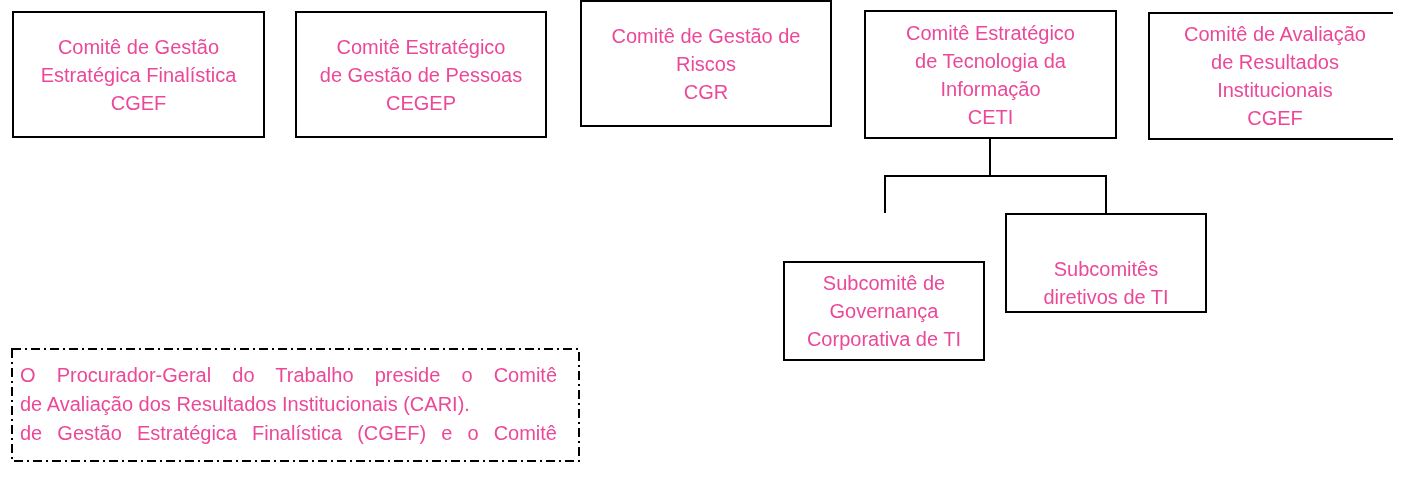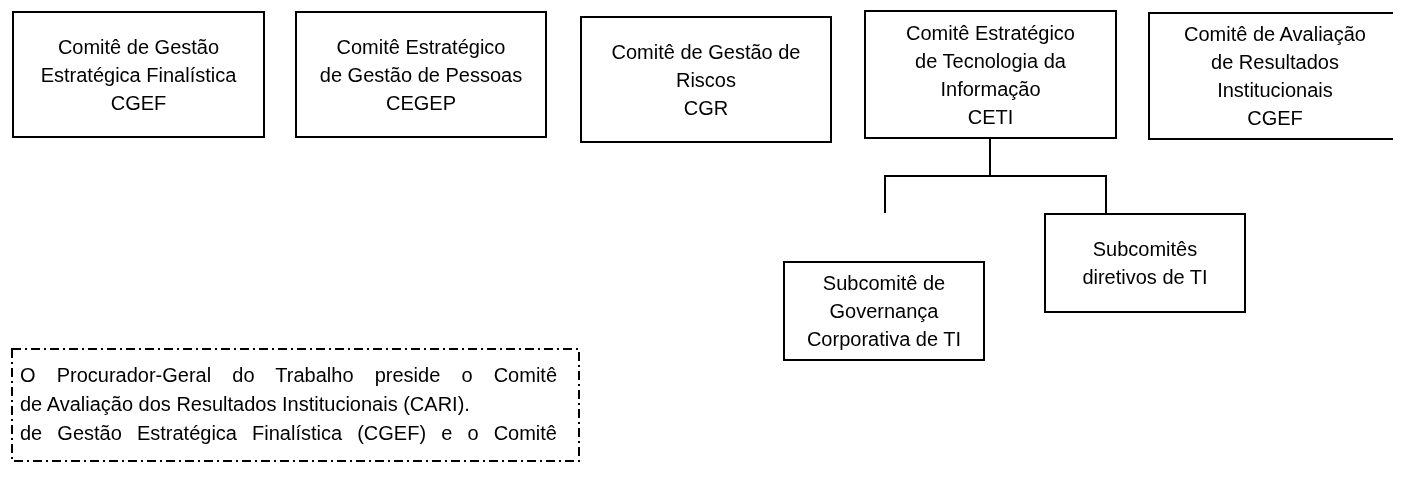--- a/index.html
+++ b/index.html
@@ -2,46 +2,46 @@
 <html><head>
 <meta charset="utf-8">
 <style>
   html, body { margin: 0; padding: 0; background: #ffffff; }
   .canvas {
     position: relative;
     width: 1393px;
     height: 481px;
     background: #ffffff;
     font-family: "Liberation Sans", sans-serif;
-    color: #000000;
+    color: #ec4899;
     overflow: hidden;
   }
   .box {
     position: absolute;
     box-sizing: border-box;
     border: 2px solid #000000;
     background: #ffffff;
     display: flex;
     align-items: center;
     justify-content: center;
     text-align: center;
     font-size: 20px;
     line-height: 28px;
     white-space: pre-line;
     padding: 0 6px;
   }
   
   .c1 { left: 12px;   top: 11px; width: 253px; height: 127px; }
   .c2 { left: 295px;  top: 11px; width: 252px; height: 127px; }
-  .c3 { left: 580px;  top: 16px; width: 252px; height: 127px; }
+  .c3 { left: 580px;  top: 0; width: 252px; height: 127px; }
   .c4 { left: 864px;  top: 10px; width: 253px; height: 129px; }
   .c5 { left: 1148px; top: 12px; width: 254px; height: 128px; }
   
   .s1 { left: 783px;  top: 213px; width: 202px; height: 100px; margin-top: 48px; }
-  .s2 { left: 1044px; top: 213px; width: 202px; height: 100px; }
+  .s2 { left: 1005px; top: 213px; width: 202px; height: 100px; align-items: flex-end; }
   
   .line {
     position: absolute;
     background: #000000;
   }
   .drop-center { left: 989px;  top: 139px; width: 2px;   height: 38px; }
   .rail        { left: 884px;  top: 175px; width: 223px; height: 2px;  }
   .drop-left   { left: 884px;  top: 175px; width: 2px;   height: 38px; }
   .drop-right  { left: 1105px; top: 175px; width: 2px;   height: 38px; }
   

